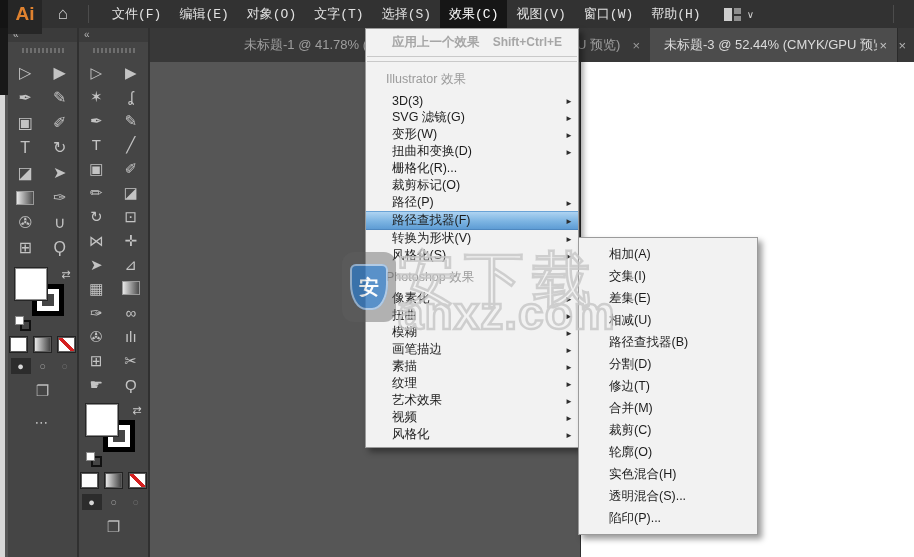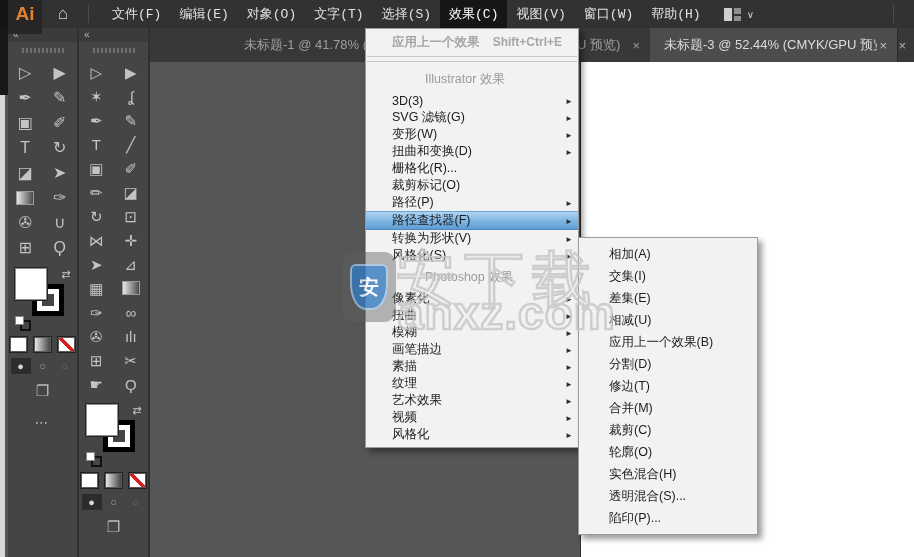--- a/index.html
+++ b/index.html
@@ -78,21 +78,21 @@
   #effect-menu{left:365px;top:28px;width:214px;padding:3px 0 4px 0;}
   #pathfinder-menu{left:578px;top:237px;width:180px;padding:5px 0;}
   .mi{position:relative;display:flex;align-items:center;font-size:12.5px;color:#1c1c1c;height:17px;padding:0 16px 0 26px;}
   .mi.tall{height:20px;font-weight:bold;}
   .mi .mi-label{white-space:nowrap;}
   .mi .mi-shortcut{margin-left:auto;color:#a6a6a6;font-size:12px;}
   .mi.disabled .mi-label{color:#a6a6a6;}
   .mi .mi-arrow{position:absolute;right:5px;color:#2e2e2e;font-size:8px;top:50%;transform:translateY(-50%);}
   .mi.selected{background:linear-gradient(180deg,#aed3f1 0%,#7cb4e2 55%,#5e9cd4 100%);border-top:1px solid #6aa3d6;border-bottom:1px solid #4e88c0;}
   .mi-sep{height:1px;background:#c9c9c9;margin:4px 1px;}
-  .mi-header{color:#9b9b9b;font-size:12.5px;height:22px;display:flex;align-items:flex-end;padding:0 0 4px 20px;margin-left:39px;}
+  .mi-header{color:#9b9b9b;font-size:12.5px;height:22px;display:flex;align-items:flex-end;padding:0 0 4px 20px;}
   #pathfinder-menu .mi{height:22px;padding-left:30px;font-size:12.5px;}
   
   #watermark{position:absolute;left:0;top:0;z-index:60;pointer-events:none;opacity:.8;}
   #wm-badge{position:absolute;left:342px;top:252px;width:54px;height:70px;background:rgba(95,95,95,.55);border-radius:12px;display:flex;align-items:center;justify-content:center;}
   #wm-shield{width:38px;height:46px;background:#3479c0;border-radius:6px 6px 16px 16px/6px 6px 26px 26px;display:flex;align-items:center;justify-content:center;color:#ffffff;font-size:20px;font-weight:bold;box-shadow:0 0 0 2px rgba(255,255,255,.55) inset;}
   #wm-text{position:absolute;left:396px;top:240px;font-size:60px;font-weight:normal;letter-spacing:8px;color:transparent;-webkit-text-stroke:2.5px #c6c6c6;white-space:nowrap;}
   #wm-subtext{position:absolute;left:398px;top:286px;font-size:46px;font-weight:bold;color:transparent;-webkit-text-stroke:2.5px #c6c6c6;white-space:nowrap;letter-spacing:1px;}
 </style>
 </head>
 <body>
@@ -349,21 +349,21 @@
     <div class="mi">
       <span class="mi-label">交集(I)</span>
     </div>
     <div class="mi">
       <span class="mi-label">差集(E)</span>
     </div>
     <div class="mi">
       <span class="mi-label">相减(U)</span>
     </div>
     <div class="mi">
-      <span class="mi-label">应用上一个效果(B)</span>
+      <span class="mi-label">路径查找器(B)</span>
     </div>
     <div class="mi">
       <span class="mi-label">分割(D)</span>
     </div>
     <div class="mi">
       <span class="mi-label">修边(T)</span>
     </div>
     <div class="mi">
       <span class="mi-label">合并(M)</span>
     </div>

